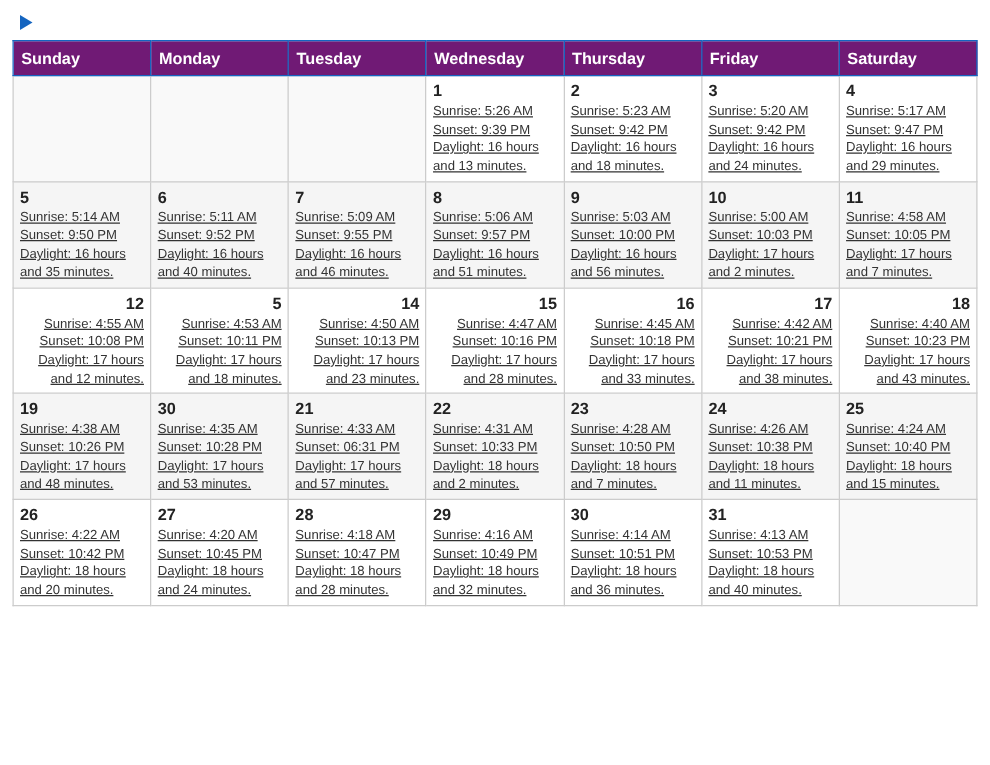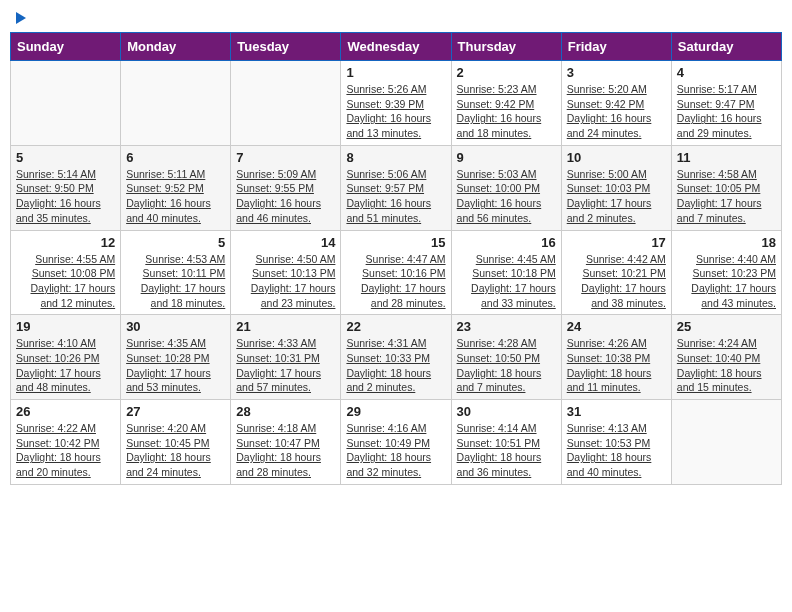--- a/index.html
+++ b/index.html
@@ -250,34 +250,34 @@
         <td>
           <span class="day-number">18</span>
           <div class="day-info">Sunrise: 4:40 AM
 Sunset: 10:23 PM
 Daylight: 17 hours and 43 minutes.</div>
         </td>
       </tr>
       <tr class="row-4">
         <td>
           <span class="day-number">19</span>
-          <div class="day-info">Sunrise: 4:10 AM
+          <div class="day-info">Sunrise: 4:38 AM
 Sunset: 10:26 PM
 Daylight: 17 hours and 48 minutes.</div>
         </td>
         <td>
           <span class="day-number">30</span>
           <div class="day-info">Sunrise: 4:35 AM
 Sunset: 10:28 PM
 Daylight: 17 hours and 53 minutes.</div>
         </td>
         <td>
           <span class="day-number">21</span>
           <div class="day-info">Sunrise: 4:33 AM
-Sunset: 10:31 PM
+Sunset: 06:31 PM
 Daylight: 17 hours and 57 minutes.</div>
         </td>
         <td>
           <span class="day-number">22</span>
           <div class="day-info">Sunrise: 4:31 AM
 Sunset: 10:33 PM
 Daylight: 18 hours and 2 minutes.</div>
         </td>
         <td>
           <span class="day-number">23</span>

